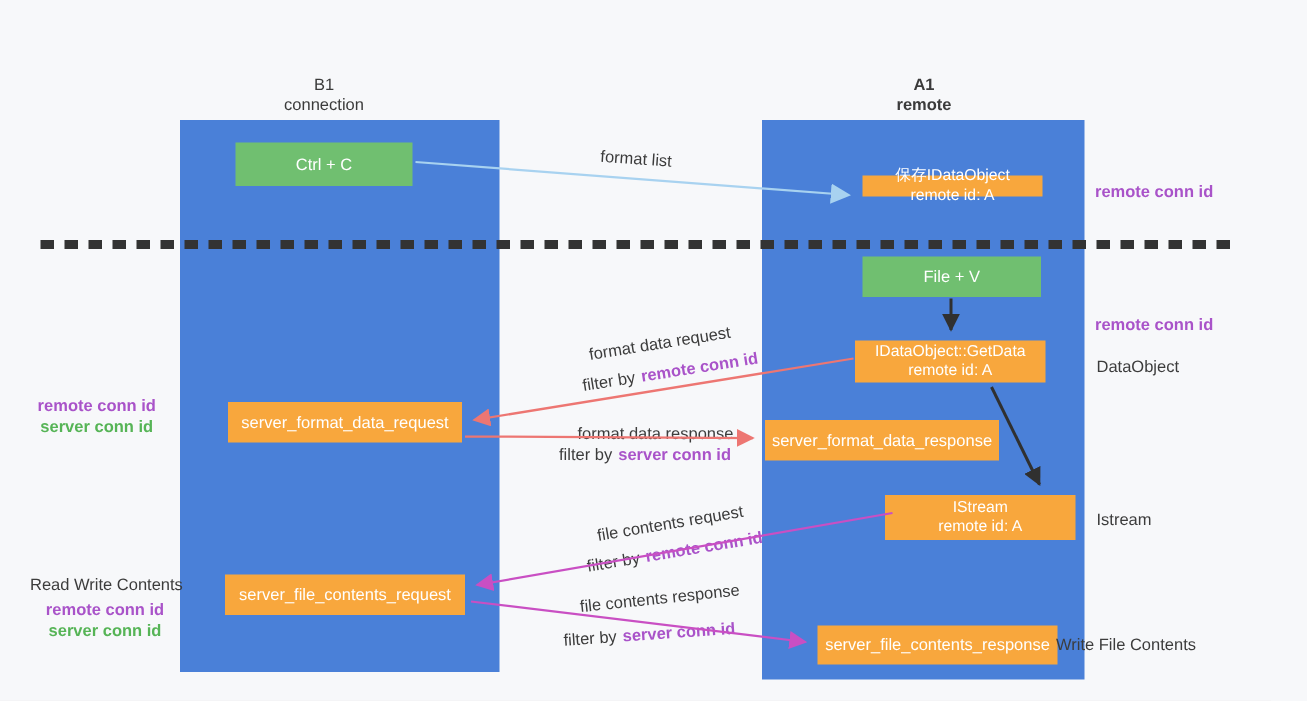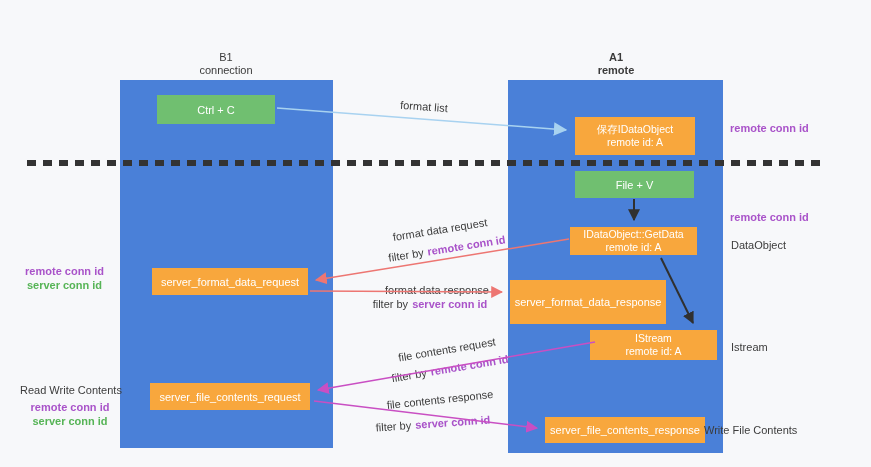--- a/index.html
+++ b/index.html
@@ -24,49 +24,49 @@
   .filter{display:flex;gap:4px;}
   .stack{text-align:center;line-height:14px;}
   svg.overlay{position:absolute;left:0;top:0;pointer-events:none;}
 </style>
 </head>
 <body>
 
 <div class="stage">
 
 
-  <div class="col-header" style="left:170px;top:51px;width:112px;">
+  <div class="col-header" style="left:160px;top:51px;width:112px;">
     <div>B1</div>
     <div>connection</div>
   </div>
   <div class="col-header" style="left:560px;top:51px;width:112px;font-weight:bold;">
     <div>A1</div>
     <div>remote</div>
   </div>
 
   <div class="lane lane-left"></div>
   <div class="lane lane-right"></div>
 
   <div class="node green" style="left:157px;top:95px;width:118px;height:29px;">Ctrl + C</div>
 
-  <div class="node orange two" style="left:575px;top:117px;width:120px;height:38px;">
+  <div class="node orange two" style="left:575px;top:117px;width:120px;height:14px;">
     <div>保存IDataObject</div>
     <div>remote id: A</div>
   </div>
 
   <div class="node green" style="left:575px;top:171px;width:119px;height:27px;">File + V</div>
 
   <div class="node orange two" style="left:570px;top:227px;width:127px;height:28px;">
     <div>IDataObject::GetData</div>
     <div>remote id: A</div>
   </div>
 
   <div class="node orange" style="left:152px;top:268px;width:156px;height:27px;">server_format_data_request</div>
 
-  <div class="node orange" style="left:510px;top:280px;width:156px;height:44px;">server_format_data_response</div>
+  <div class="node orange" style="left:510px;top:280px;width:156px;height:27px;">server_format_data_response</div>
 
   <div class="node orange two" style="left:590px;top:330px;width:127px;height:30px;">
     <div>IStream</div>
     <div>remote id: A</div>
   </div>
 
   <div class="node orange" style="left:150px;top:383px;width:160px;height:27px;">server_file_contents_request</div>
 
   <div class="node orange" style="left:545px;top:417px;width:160px;height:26px;">server_file_contents_response</div>
 

